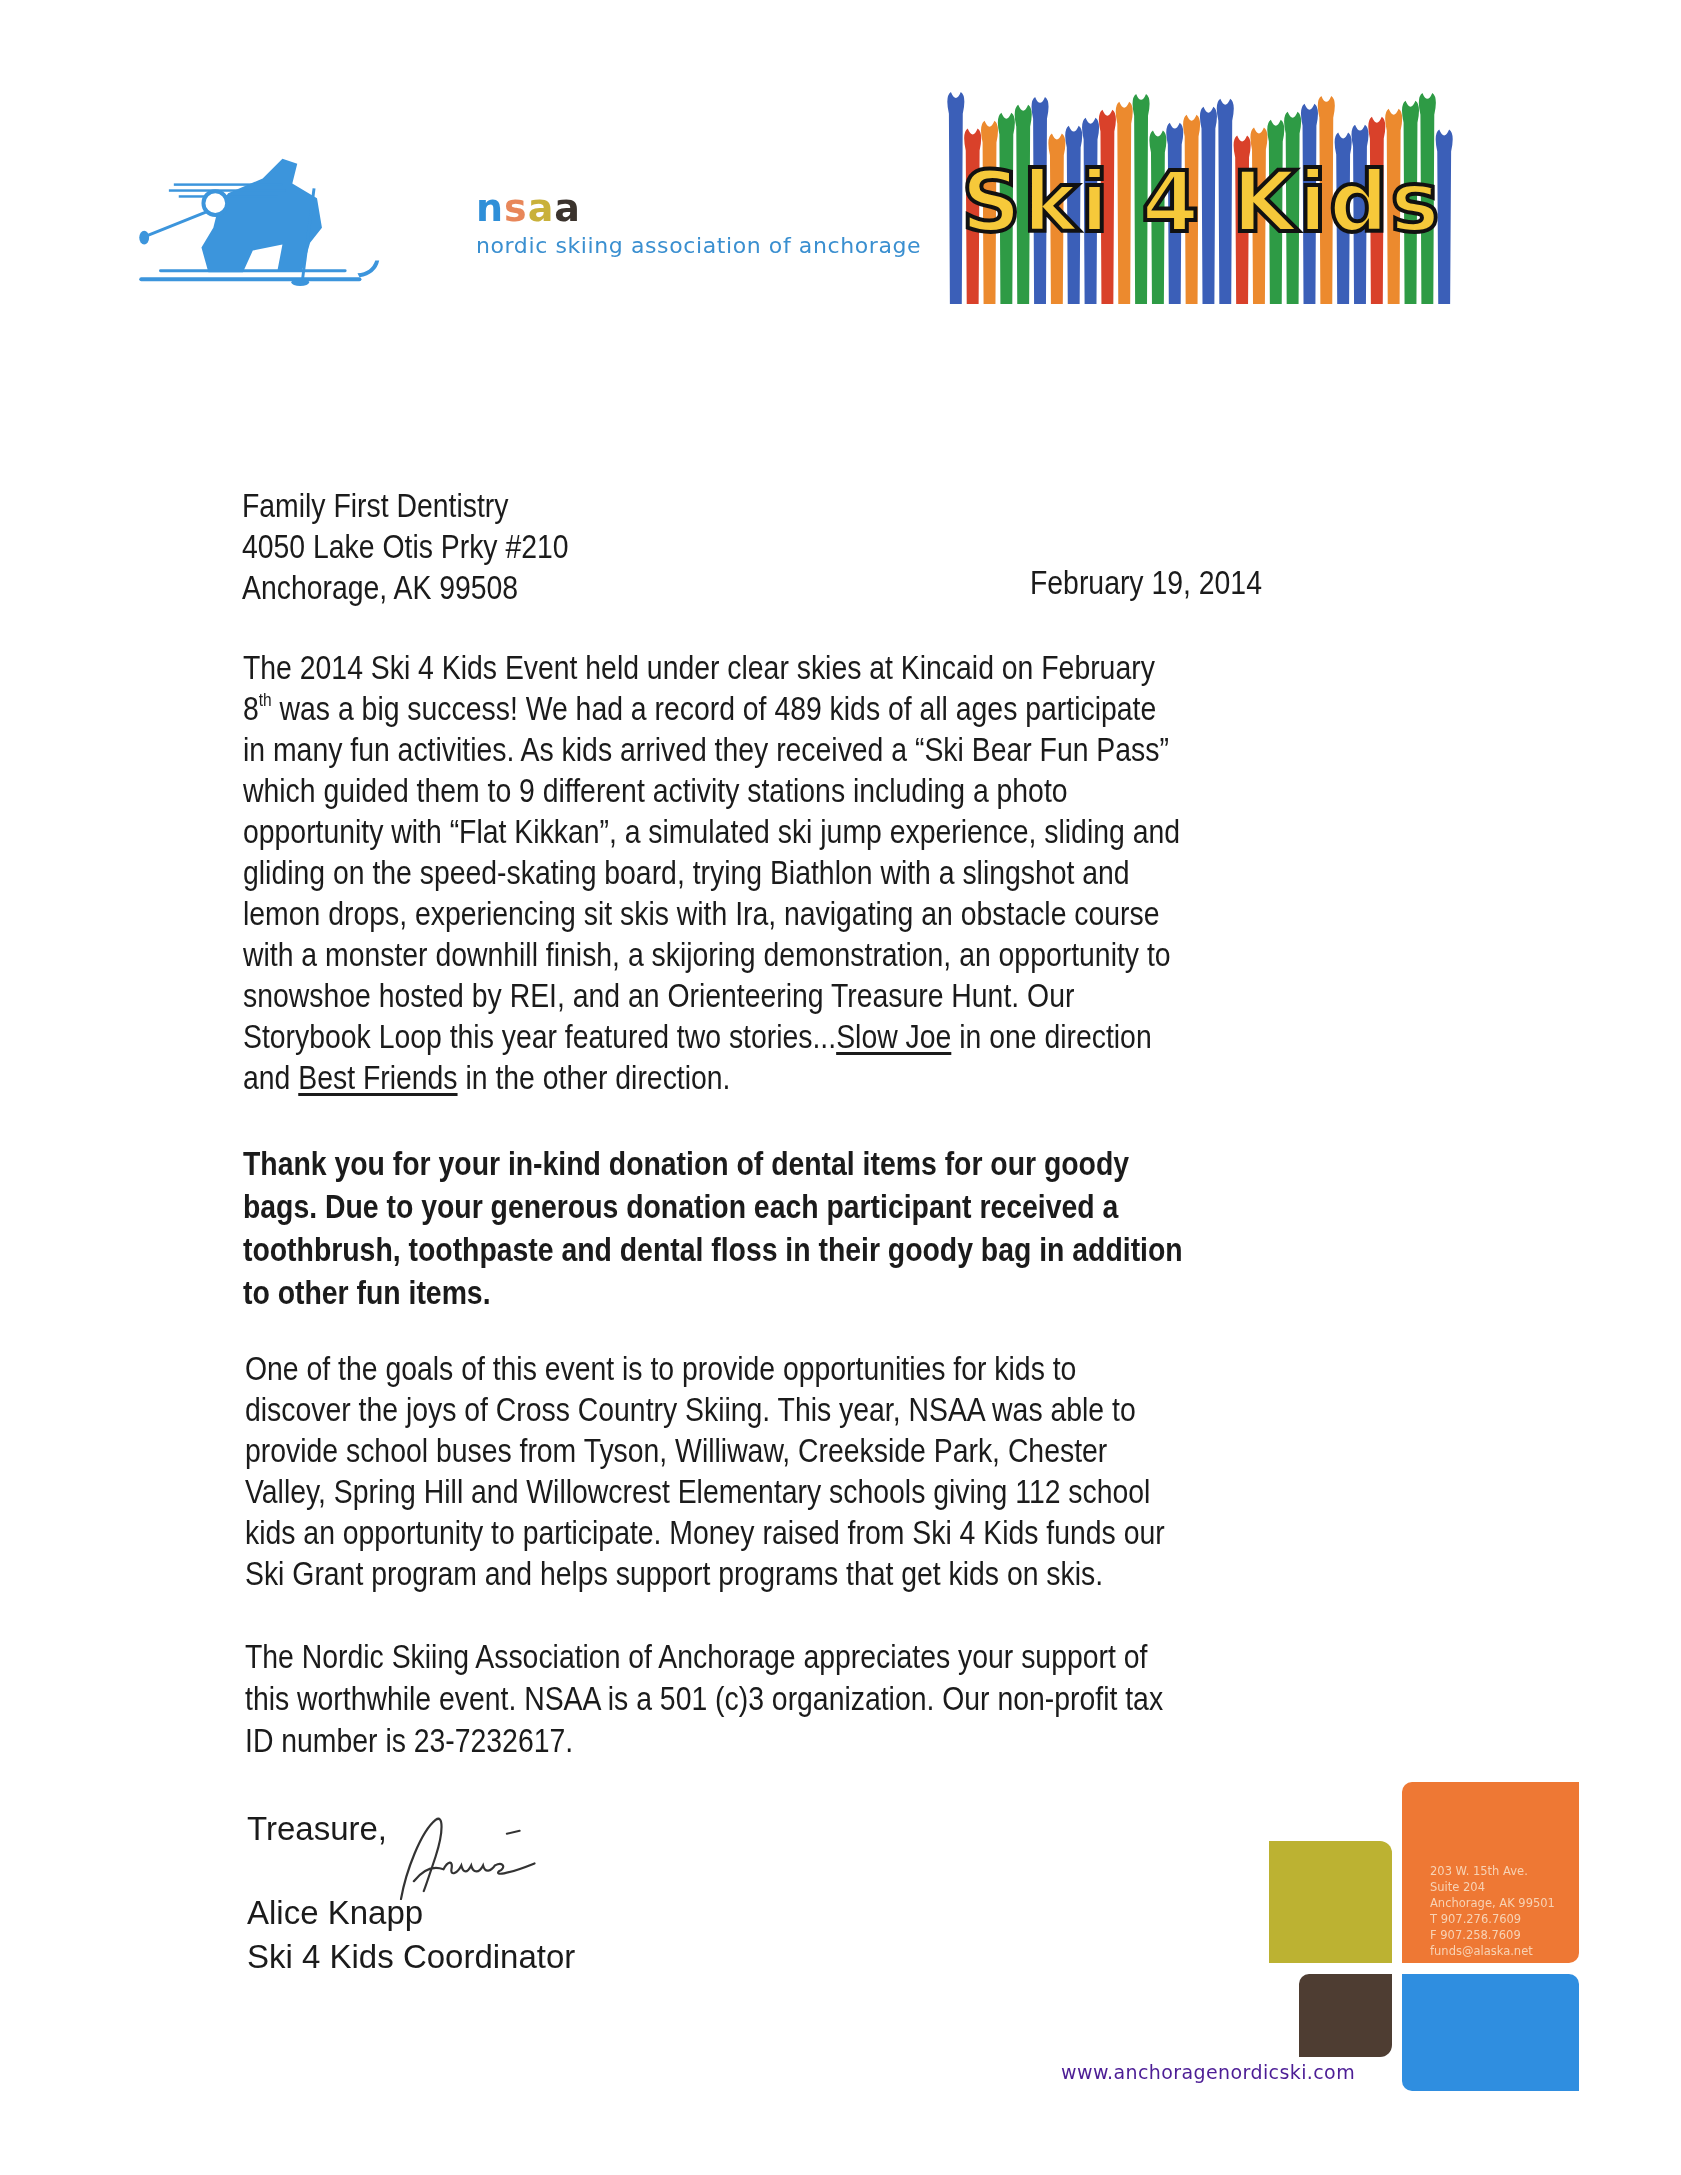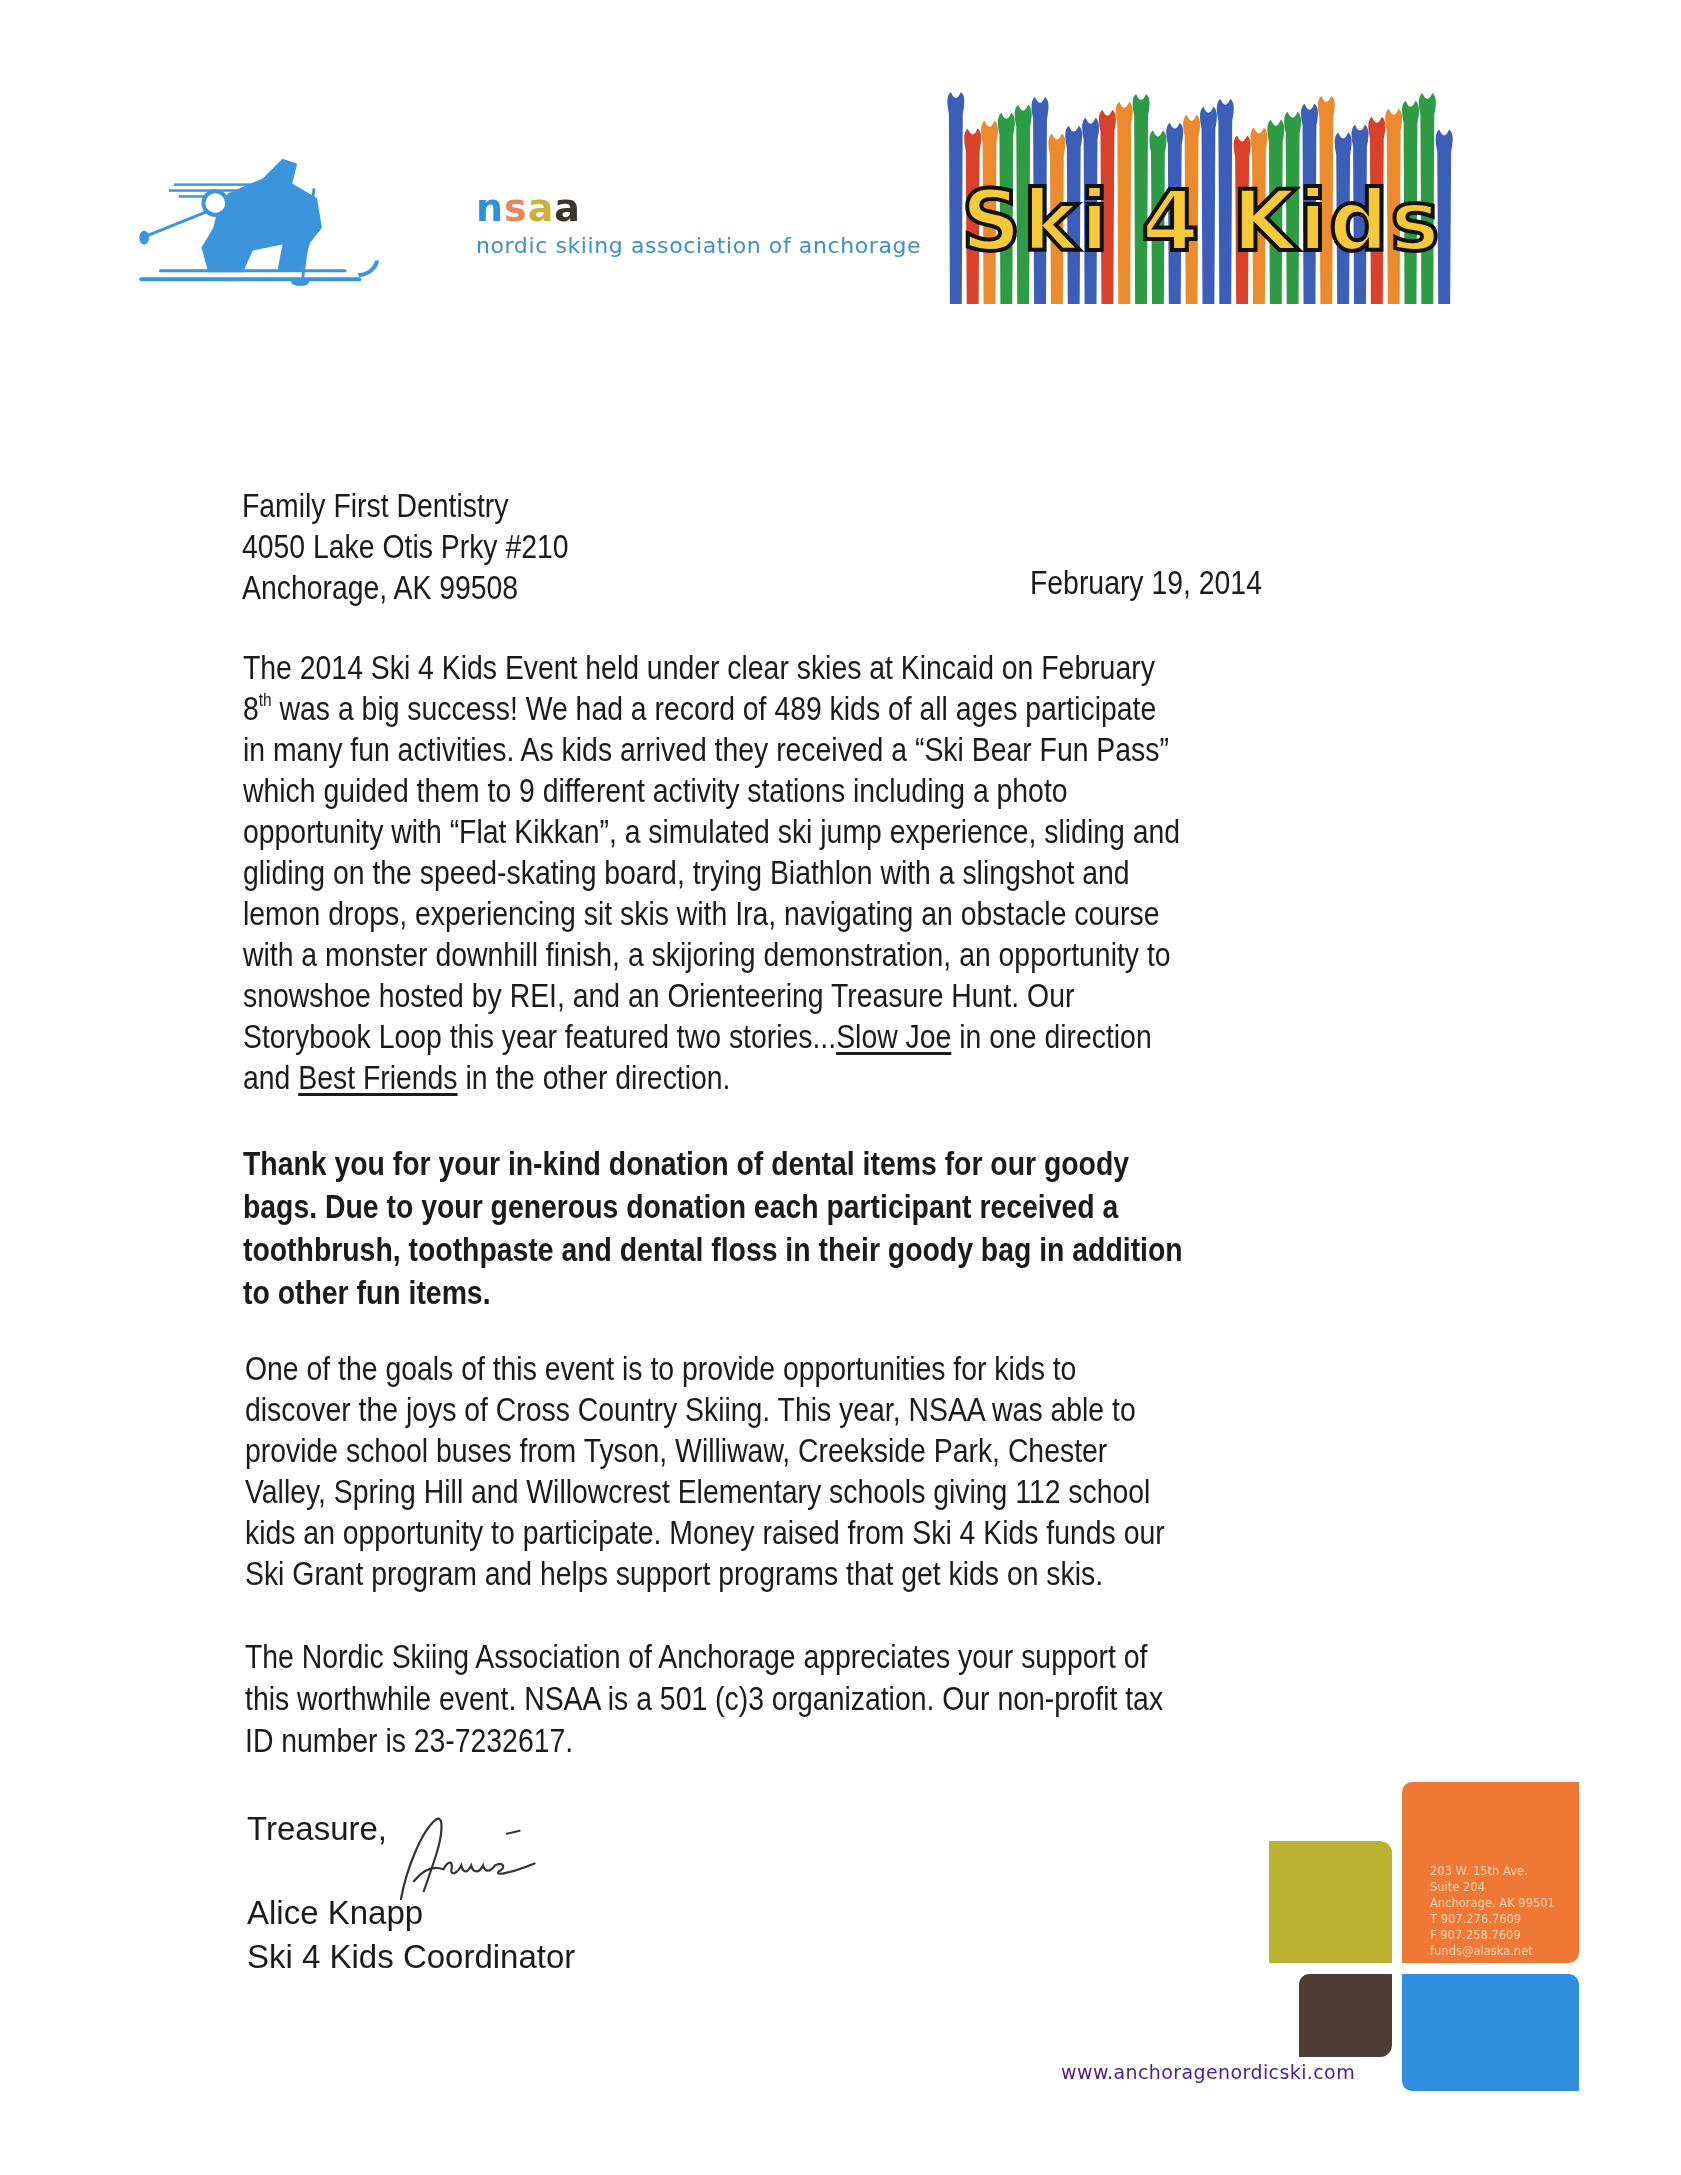--- a/index.html
+++ b/index.html
@@ -12,21 +12,21 @@
   .nsaa-mark { position: absolute; left: 342px; top: 55px; font-family: "DejaVu Sans", sans-serif; font-size: 38px; font-weight: bold; letter-spacing: 1px; line-height: 1; text-align: right; }
   .nsaa-mark span:nth-child(1) { color: #2f8fd8; }
   .nsaa-mark span:nth-child(2) { color: #e8875a; }
   .nsaa-mark span:nth-child(3) { color: #c9b13a; }
   .nsaa-mark span:nth-child(4) { color: #3b332d; }
   .nsaa-tagline { position: absolute; left: 342px; top: 99px; font-family: "DejaVu Sans", sans-serif; font-size: 22px; color: #3a8fd0; letter-spacing: 0.6px; white-space: nowrap; text-align: center; }
 
   
   .s4k-logo { position: absolute; left: 939px; top: 84px; width: 525px; height: 228px; }
   .s4k-logo svg { width: 100%; height: 100%; }
-  .s4k-title { position: absolute; left: 0; top: 77px; width: 100%; text-align: center; font-family: "DejaVu Sans", sans-serif; font-weight: bold; font-size: 83px; color: #f6c93a; -webkit-text-stroke: 4px #111; letter-spacing: 2px; line-height: 1; margin-top: 19px; }
+  .s4k-title { position: absolute; left: 0; top: 77px; width: 100%; text-align: center; font-family: "DejaVu Sans", sans-serif; font-weight: bold; font-size: 83px; color: #f6c93a; -webkit-text-stroke: 4px #111; letter-spacing: 2px; line-height: 1; }
 
   
   .text { position: absolute; font-family: "Liberation Sans", sans-serif; font-size: 33px; line-height: 42px; color: #1b1b1b; white-space: nowrap; transform-origin: left top; }
   .text.narrow { transform: scaleX(0.86); }
   .line { display: block; height: 41px; }
 
   .recipient { left: 242px; top: 485px; }
   .date { left: 1030px; top: 562px; }
   .para1 { left: 243px; top: 647px; }
   .para2 { left: 243px; top: 1143px; font-weight: bold; }

